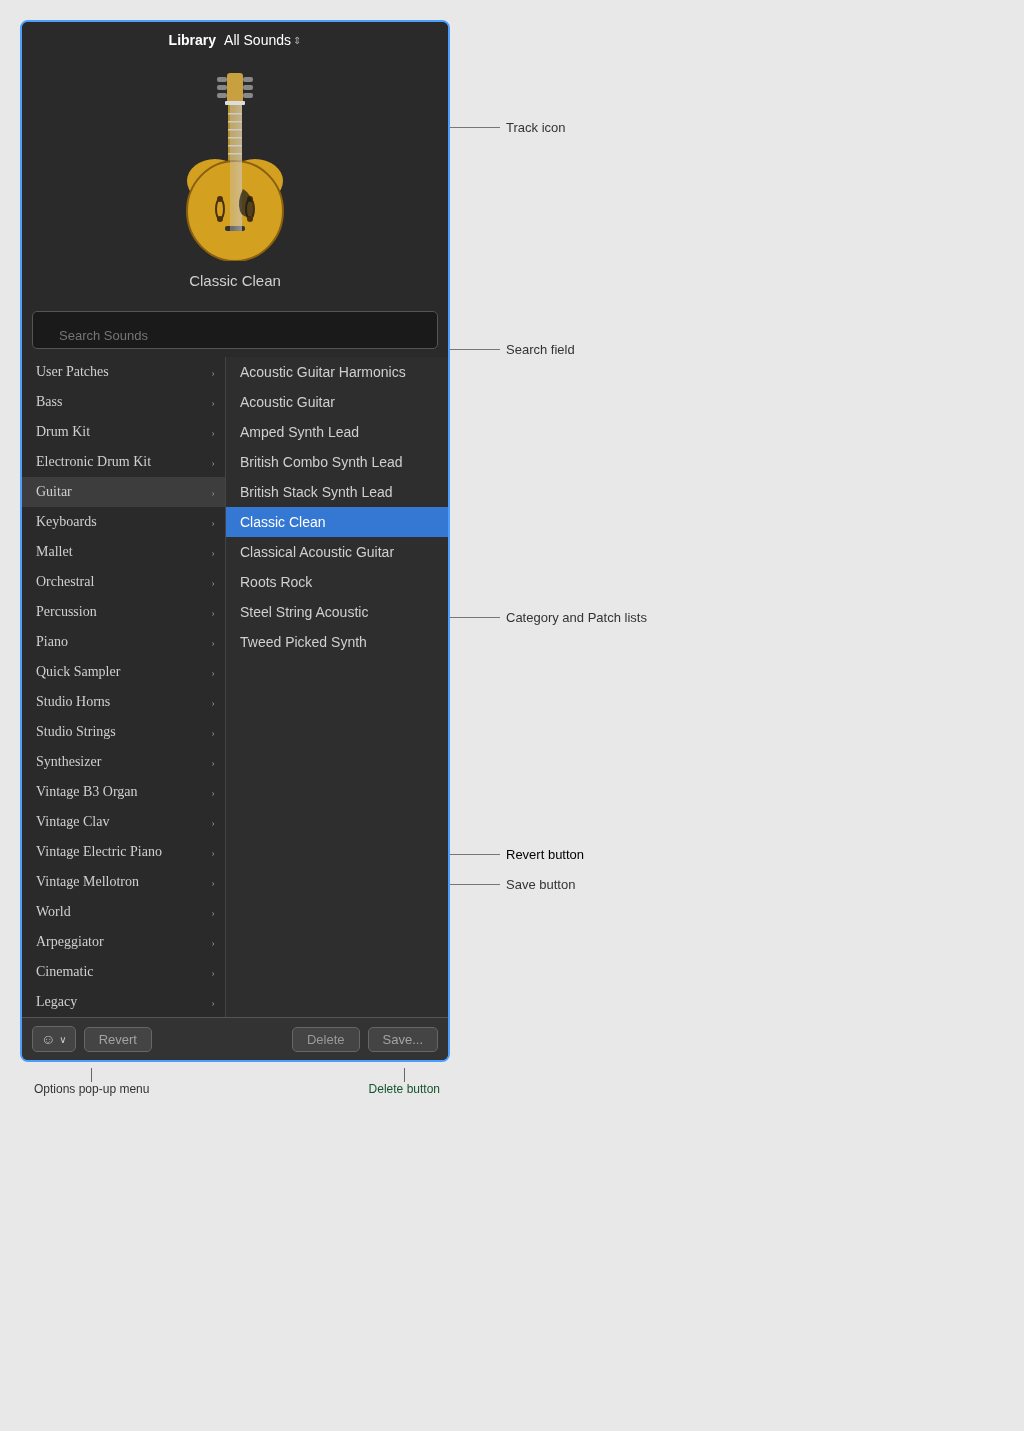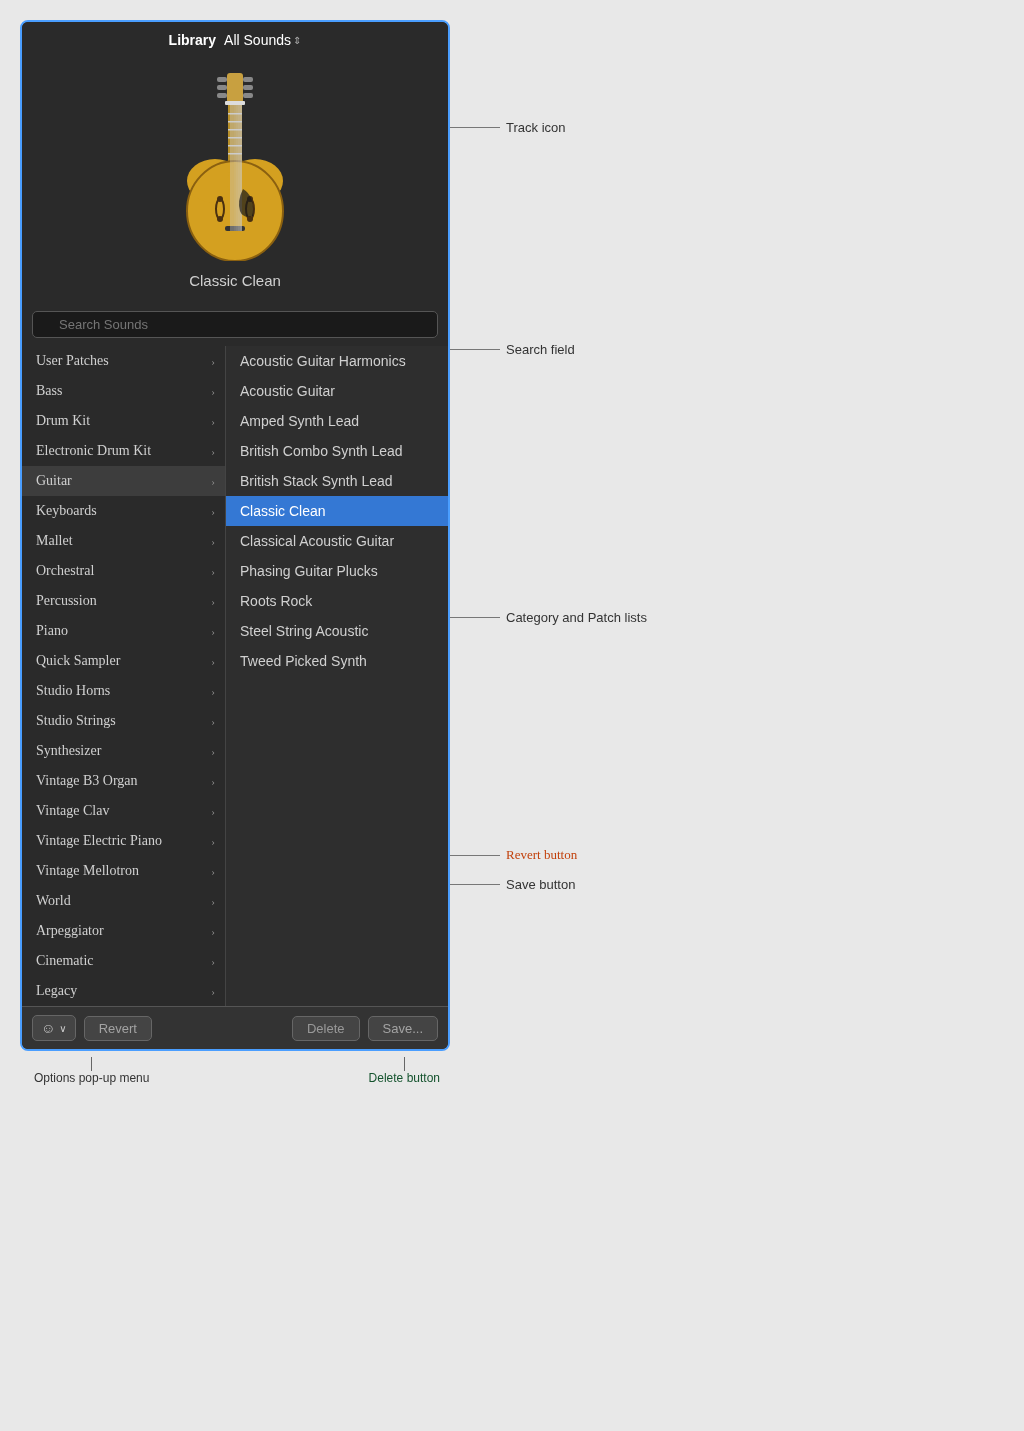--- a/index.html
+++ b/index.html
@@ -87,21 +87,21 @@
     .search-area {
       padding: 8px 10px;
       background: #2a2a2a;
     }
 
     .search-input {
       width: 100%;
       background: #1a1a1a;
       border: 1px solid #555;
       border-radius: 5px;
-      padding: 5px 10px 5px 26px;
+      padding: 16px 10px 5px 26px;
       color: #888;
       font-size: 13px;
       outline: none;
       position: relative;
     }
 
     .search-wrapper {
       position: relative;
     }
 
@@ -414,21 +414,20 @@
           </div>
 
         <div class="patch-list" id="patch-list">
         <div class="patch-item">Acoustic Guitar Harmonics</div>
             <div class="patch-item">Acoustic Guitar</div>
             <div class="patch-item">Amped Synth Lead</div>
             <div class="patch-item">British Combo Synth Lead</div>
             <div class="patch-item">British Stack Synth Lead</div>
             <div class="patch-item selected">Classic Clean</div>
             <div class="patch-item">Classical Acoustic Guitar</div>
-            <div class="patch-item">Phasing Guitar Plucks</div>
             <div class="patch-item">Roots Rock</div>
             <div class="patch-item">Steel String Acoustic</div>
             <div class="patch-item">Tweed Picked Synth</div>
           </div>
 
       </div>
 
       <div class="bottom-toolbar">
         <button class="options-btn">
           <span>☺</span>
@@ -466,21 +465,21 @@
       <span style="font-size:13px; color:#333;">Search field</span>
     </div>
 
     <div style="position:absolute; top: 590px; left:0; display:flex; align-items:center; gap:6px; white-space:nowrap;">
       <div style="width:50px; height:1px; background:#777;"></div>
       <span style="font-size:13px; color:#333;">Category and Patch lists</span>
     </div>
 
     <div style="position:absolute; top: 827px; left:0; display:flex; align-items:center; gap:6px; white-space:nowrap;">
       <div style="width:50px; height:1px; background:#777;"></div>
-      <span style="font-size:13px; color:#c2410c;font-family:Liberation Serif, serif;">Revert button</span>
+      <span style="font-size:13px; color:#000000;">Revert button</span>
     </div>
 
     <div style="position:absolute; top: 857px; left:0; display:flex; align-items:center; gap:6px; white-space:nowrap;">
       <div style="width:50px; height:1px; background:#777;"></div>
       <span style="font-size:13px; color:#333;">Save button</span>
     </div>
 
   </div>
 
 </div>

